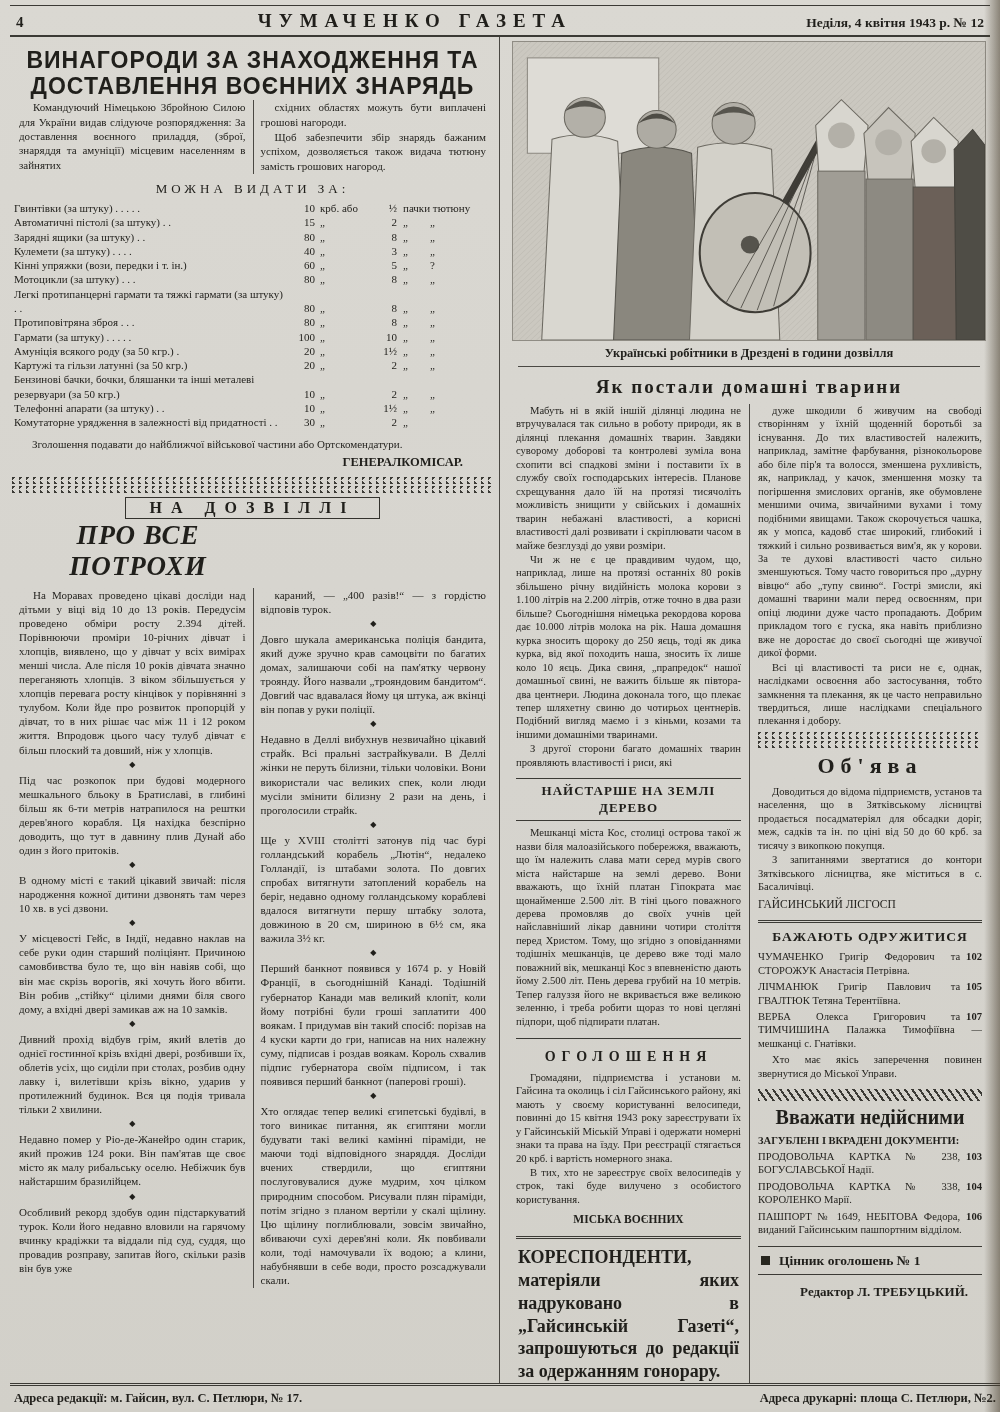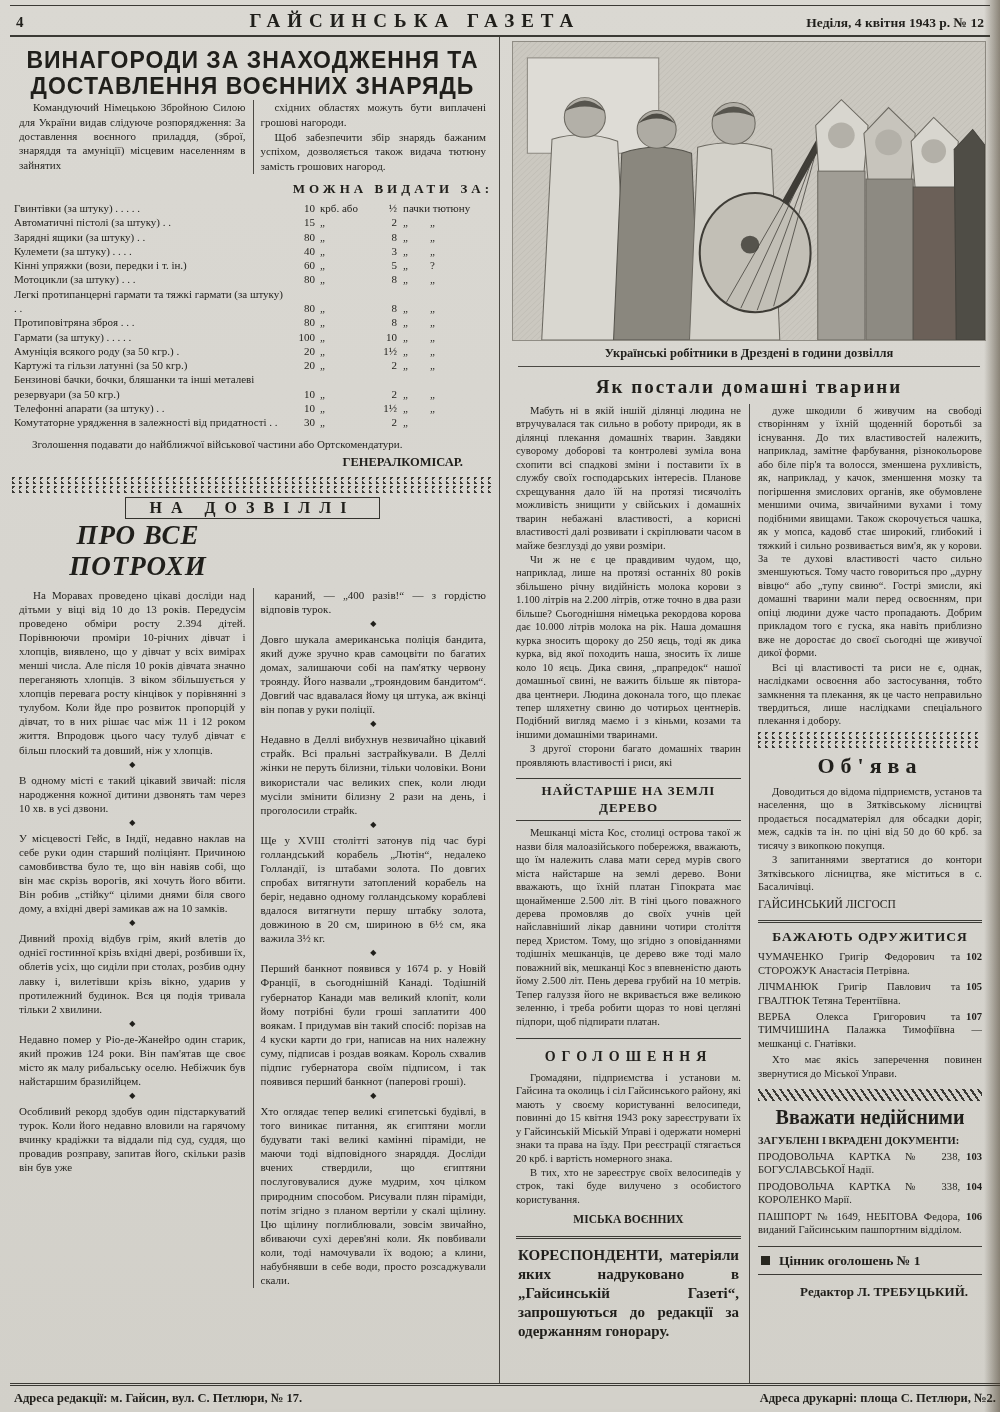--- a/index.html
+++ b/index.html
@@ -17,21 +17,21 @@
   .issue-date{font-weight:bold;font-size:13.5px;}
   .content{display:flex;height:1346px;}
   
   .left-block{width:489px;padding:6px 6px 0 2px;overflow:hidden;}
   .headline{font-family:"Liberation Sans","DejaVu Sans",sans-serif;font-weight:bold;font-size:23px;
         line-height:1.14;text-align:center;letter-spacing:1px;margin:4px 0 1px;}
   .intro{display:flex;font-size:11px;line-height:1.3;text-align:justify;}
   .icol{width:50%;padding:0 7px;}
   .icol + .icol{border-left:1px solid #4a4843;}
   .para{text-indent:14px;margin-bottom:1px;}
-  .table-title{text-align:right;font-weight:bold;font-size:13px;letter-spacing:4px;margin:7px 0 4px;}
+  .table-title{text-align:center;font-weight:normal;font-size:13px;letter-spacing:4px;margin:7px 0 4px;}
   .trow{display:flex;align-items:flex-end;font-size:11px;line-height:1.3;padding:0 2px;}
   .titem{flex:1;}
   .ta{width:30px;text-align:right;}
   .tb{width:56px;padding-left:5px;white-space:pre;}
   .tc{width:26px;text-align:right;}
   .td{width:94px;padding-left:6px;white-space:pre;}
   .note{font-size:11px;text-align:justify;text-indent:14px;margin:8px 6px 2px;}
   .sig-right{font-weight:bold;font-size:12.5px;text-align:right;padding-right:30px;margin:5px 0 7px;}
   .zz{height:7px;background:
       linear-gradient(135deg,#3b3a35 25%,transparent 25%) 0 0/7px 7px repeat-x,
@@ -56,21 +56,21 @@
         border-top:1px solid #4a4843;margin:2px 10px 6px;padding-top:9px;}
   .rcols{display:flex;flex:1;min-height:0;}
   .rcol{width:50%;padding:0 8px;font-size:10.6px;line-height:1.27;text-align:justify;overflow:hidden;}
   .rcol + .rcol{border-left:1px solid #4a4843;}
   .tree-title{text-align:center;font-weight:bold;font-size:13px;letter-spacing:1px;
         border-top:1px solid #3b3a35;border-bottom:1px solid #3b3a35;padding:4px 0;margin:9px 0 5px;}
   .ann-title{text-align:center;font-weight:bold;font-size:14px;letter-spacing:6px;
         border-top:1px solid #3b3a35;padding-top:9px;margin:10px 0 5px;}
   .ann-sig{text-align:center;font-weight:bold;font-size:11.5px;margin:6px 0 2px;}
   .corr{border-top:3px double #3b3a35;margin-top:9px;padding:7px 2px 0;font-weight:bold;
-        font-size:15px;text-align:justify;}
+        font-size:18px;text-align:justify;}
   .objava{margin-top:4px;}
   .objava-title{text-align:center;font-weight:bold;font-size:22px;letter-spacing:6px;margin:3px 0 5px;}
   .objava-sig{font-weight:normal;font-size:11.5px;margin-top:4px;}
   .marry{border-top:3px double #3b3a35;margin-top:8px;padding-top:5px;}
   .marry-title{text-align:center;font-weight:bold;font-size:13.5px;letter-spacing:1px;margin-bottom:5px;}
   .entry{margin-bottom:3px;overflow:hidden;}
   .entry .num{float:right;font-weight:bold;margin-left:6px;}
   .hatch{height:12px;margin:9px 0 4px;
         background:repeating-linear-gradient(55deg,#3b3a35 0 2px,transparent 2px 6px);}
   .invalid-title{text-align:center;font-weight:bold;font-size:20px;margin:2px 0 3px;}
@@ -84,21 +84,21 @@
         border-top:3px double #3b3a35;display:flex;justify-content:space-between;
         font-weight:bold;font-size:12.5px;padding:5px 4px 3px;}
 </style>
 </head>
 <body>
 
 <div class="page">
 
   <header class="masthead">
     <span class="pgnum">4</span>
-    <h1>ГАЙСИНСЬКА ГАЗЕТА</h1>
+    <h1>ЧУМАЧЕНКО ГАЗЕТА</h1>
     <span class="issue-date">Неділя, 4 квітня 1943 р. № 12</span>
   </header>
 
   <main class="content">
 
     <section class="left-block">
       <article>
         <h2 class="headline">
           <span>ВИНАГОРОДИ ЗА ЗНАХОДЖЕННЯ ТА</span><br>
           <span>ДОСТАВЛЕННЯ ВОЄННИХ ЗНАРЯДЬ</span>
@@ -240,20 +240,21 @@
 
       <article>
         <div class="kicker-wrap">
           <span class="kicker">НА ДОЗВІЛЛІ</span>
         </div>
         <h2 class="leisure-title">ПРО ВСЕ ПОТРОХИ</h2>
         <div class="lcols">
           <div class="lcol diamonds">
 
           <p class="para">На Моравах проведено цікаві досліди над дітьми у віці від 10 до 13 років. Передусім проведено обміри росту 2.394 дітей. Порівнюючи проміри 10-річних дівчат і хлопців, виявлено, що у дівчат у всіх вимірах менші числа. Але після 10 років дівчата значно переганяють хлопців. З віком збільшується у хлопців перевага росту кінцівок у порівнянні з тулубом. Коли йде про розвиток пропорцій у дівчат, то в них рішає час між 11 і 12 роком життя. Впродовж цього часу тулуб дівчат є більш плоский та довший, ніж у хлопців.</p>
+              <p class="para">Під час розкопок при будові модерного мешкального бльоку в Братиславі, в глибині більш як 6-ти метрів натрапилося на рештки дерев'яного корабля. Ця нахідка безспірно доводить, що тут в давнину плив Дунай або один з його притоків.</p>
               <p class="para">В одному місті є такий цікавий звичай: після народження кожної дитини дзвонять там через 10 хв. в усі дзвони.</p>
               <p class="para">У місцевості Гейс, в Індії, недавно наклав на себе руки один старший поліціянт. Причиною самовбивства було те, що він навіяв собі, що він має скрізь ворогів, які хочуть його вбити. Він робив „стійку“ цілими днями біля свого дому, а вхідні двері замикав аж на 10 замків.</p>
               <p class="para">Дивний прохід відбув грім, який влетів до однієї гостинної крізь вхідні двері, розбивши їх, облетів усіх, що сиділи при столах, розбив одну лавку і, вилетівши крізь вікно, ударив у протилежний будинок. Вся ця подія тривала тільки 2 хвилини.</p>
               <p class="para">Недавно помер у Ріо-де-Жанейро один старик, який прожив 124 роки. Він пам'ятав ще своє місто як малу рибальську оселю. Небіжчик був найстаршим бразилійцем.</p>
               <p class="para">Особливий рекорд здобув один підстаркуватий турок. Коли його недавно вловили на гарячому вчинку крадіжки та віддали під суд, суддя, що провадив розправу, запитав його, скільки разів він був уже</p>
             </div>
           <div class="lcol diamonds">
 
           <p class="para">караний, — „400 разів!“ — з гордістю відповів турок.</p>
               <p class="para">Довго шукала американська поліція бандита, який дуже зручно крав самоцвіти по багатих домах, залишаючи собі на пам'ятку червону троянду. Його назвали „трояндовим бандитом“. Довгий час вдавалася йому ця штука, аж вкінці він попав у руки поліції.</p>

